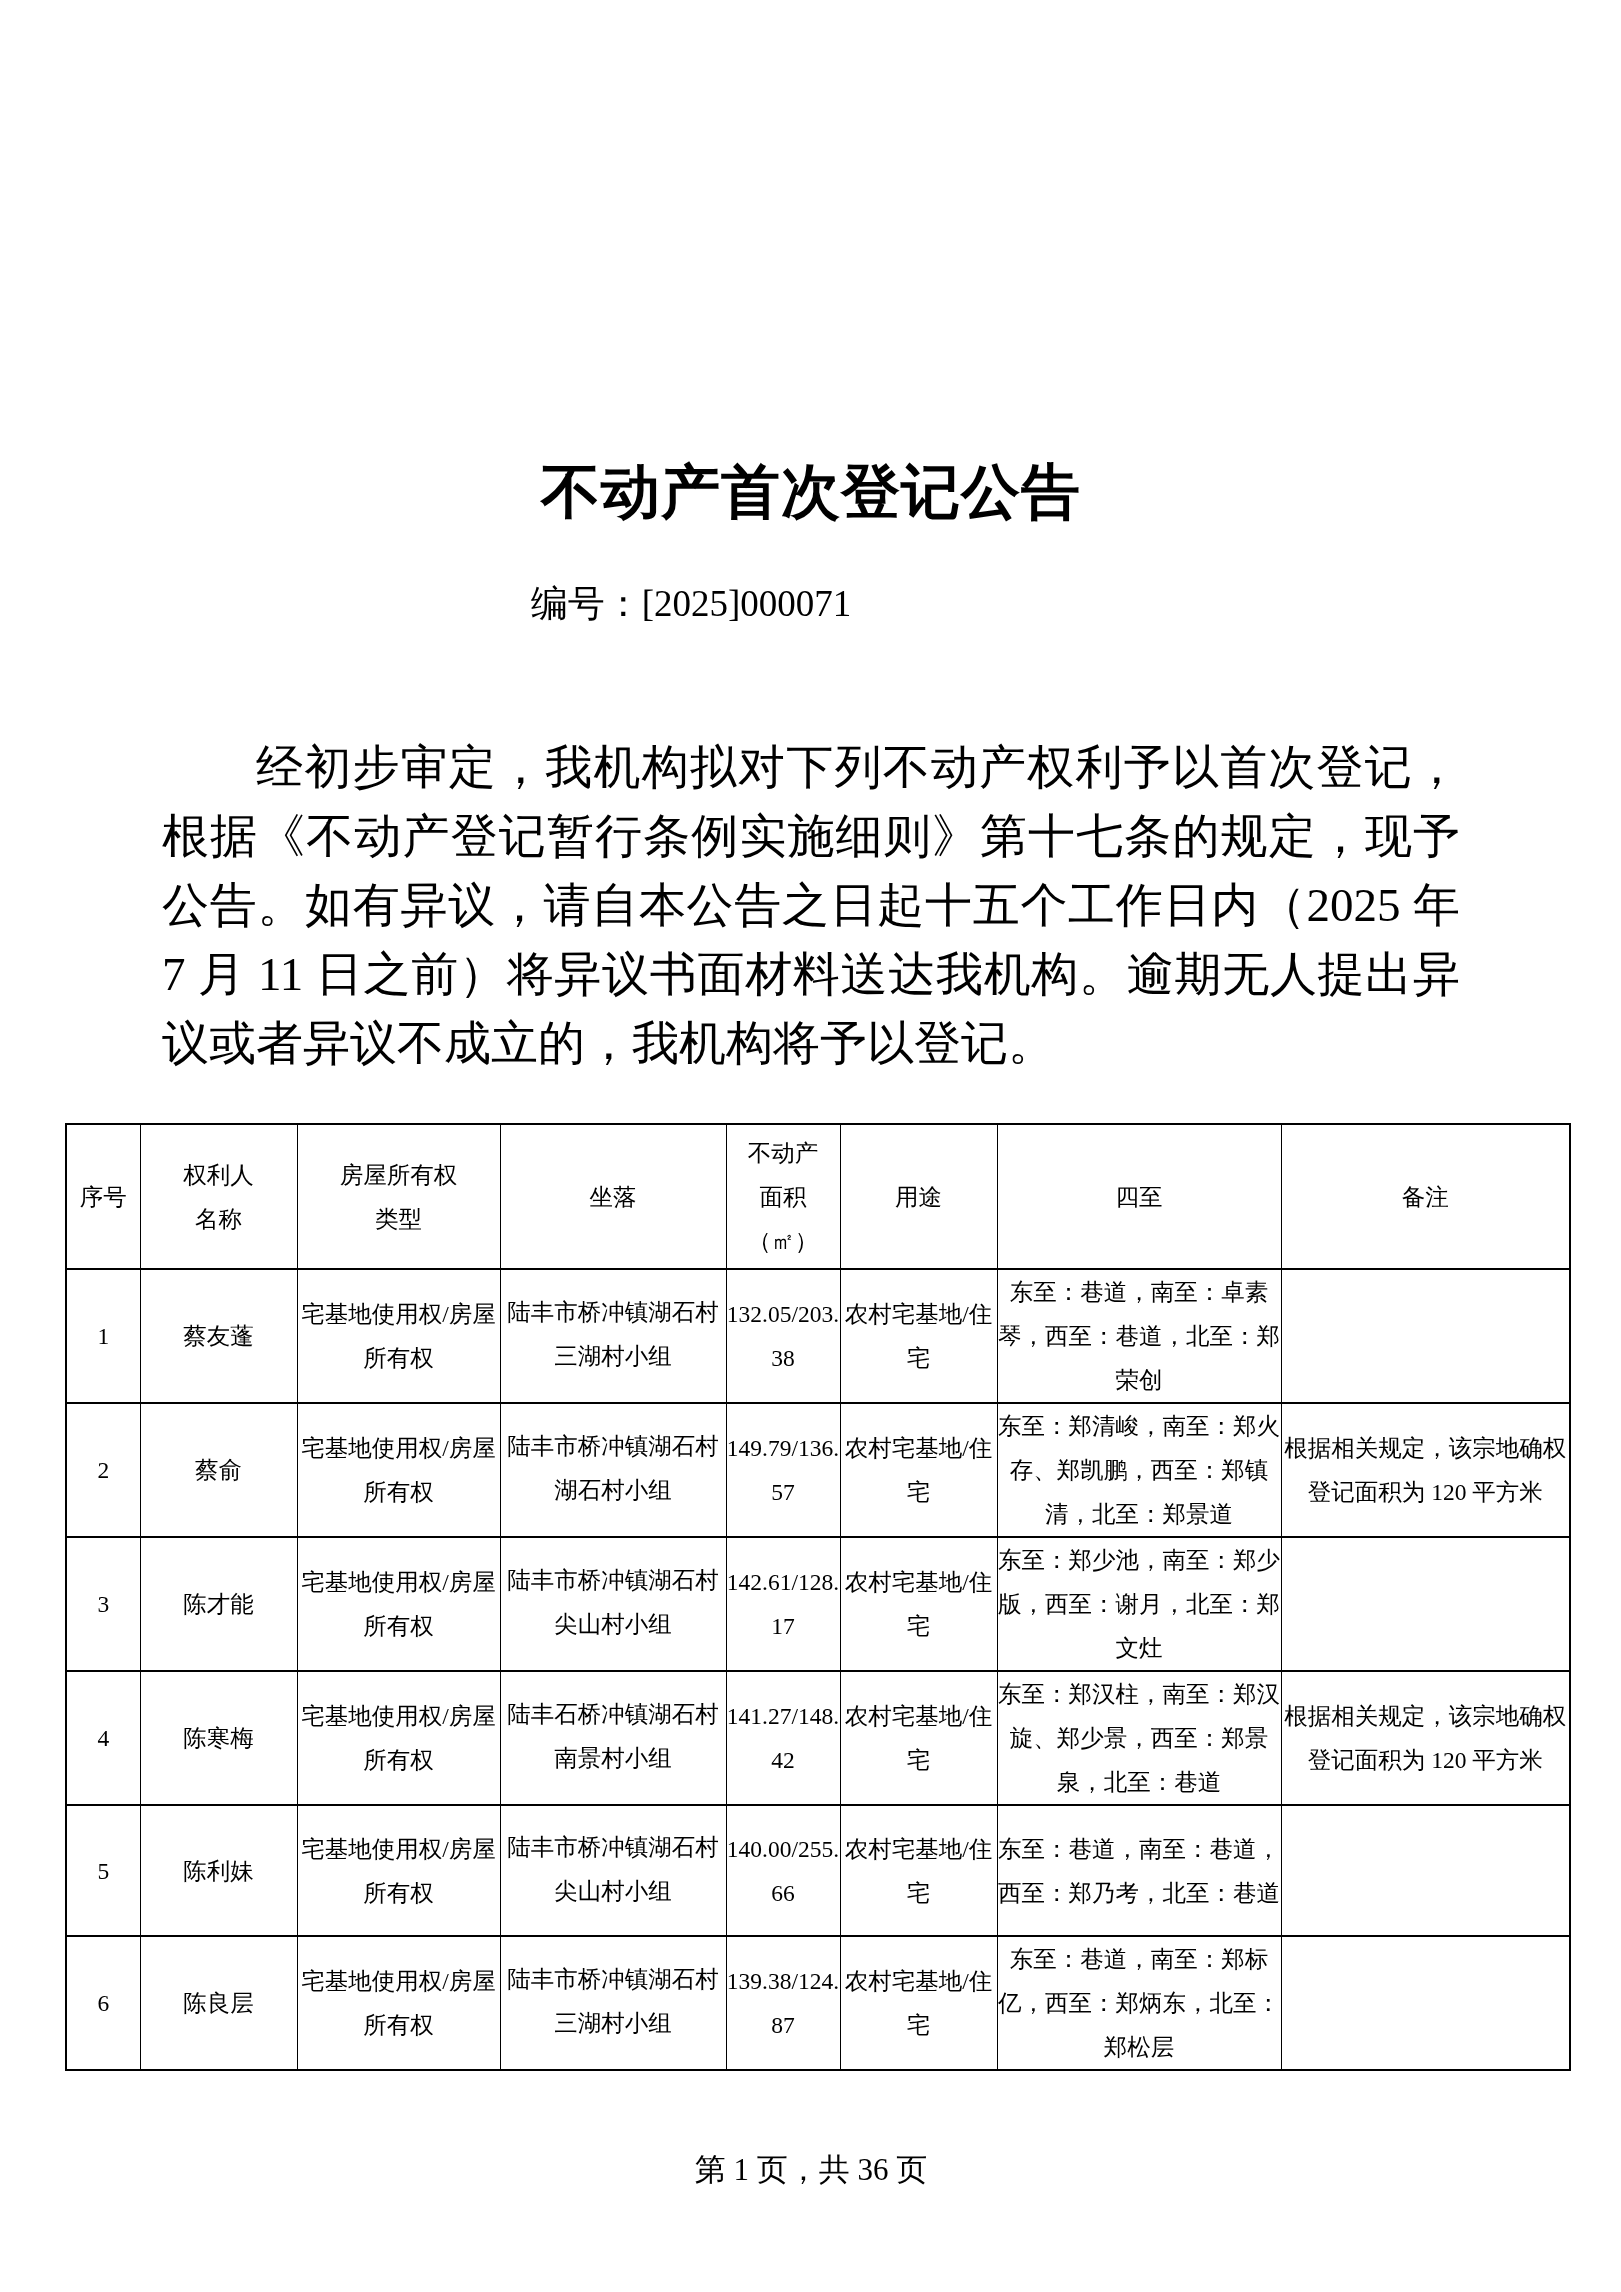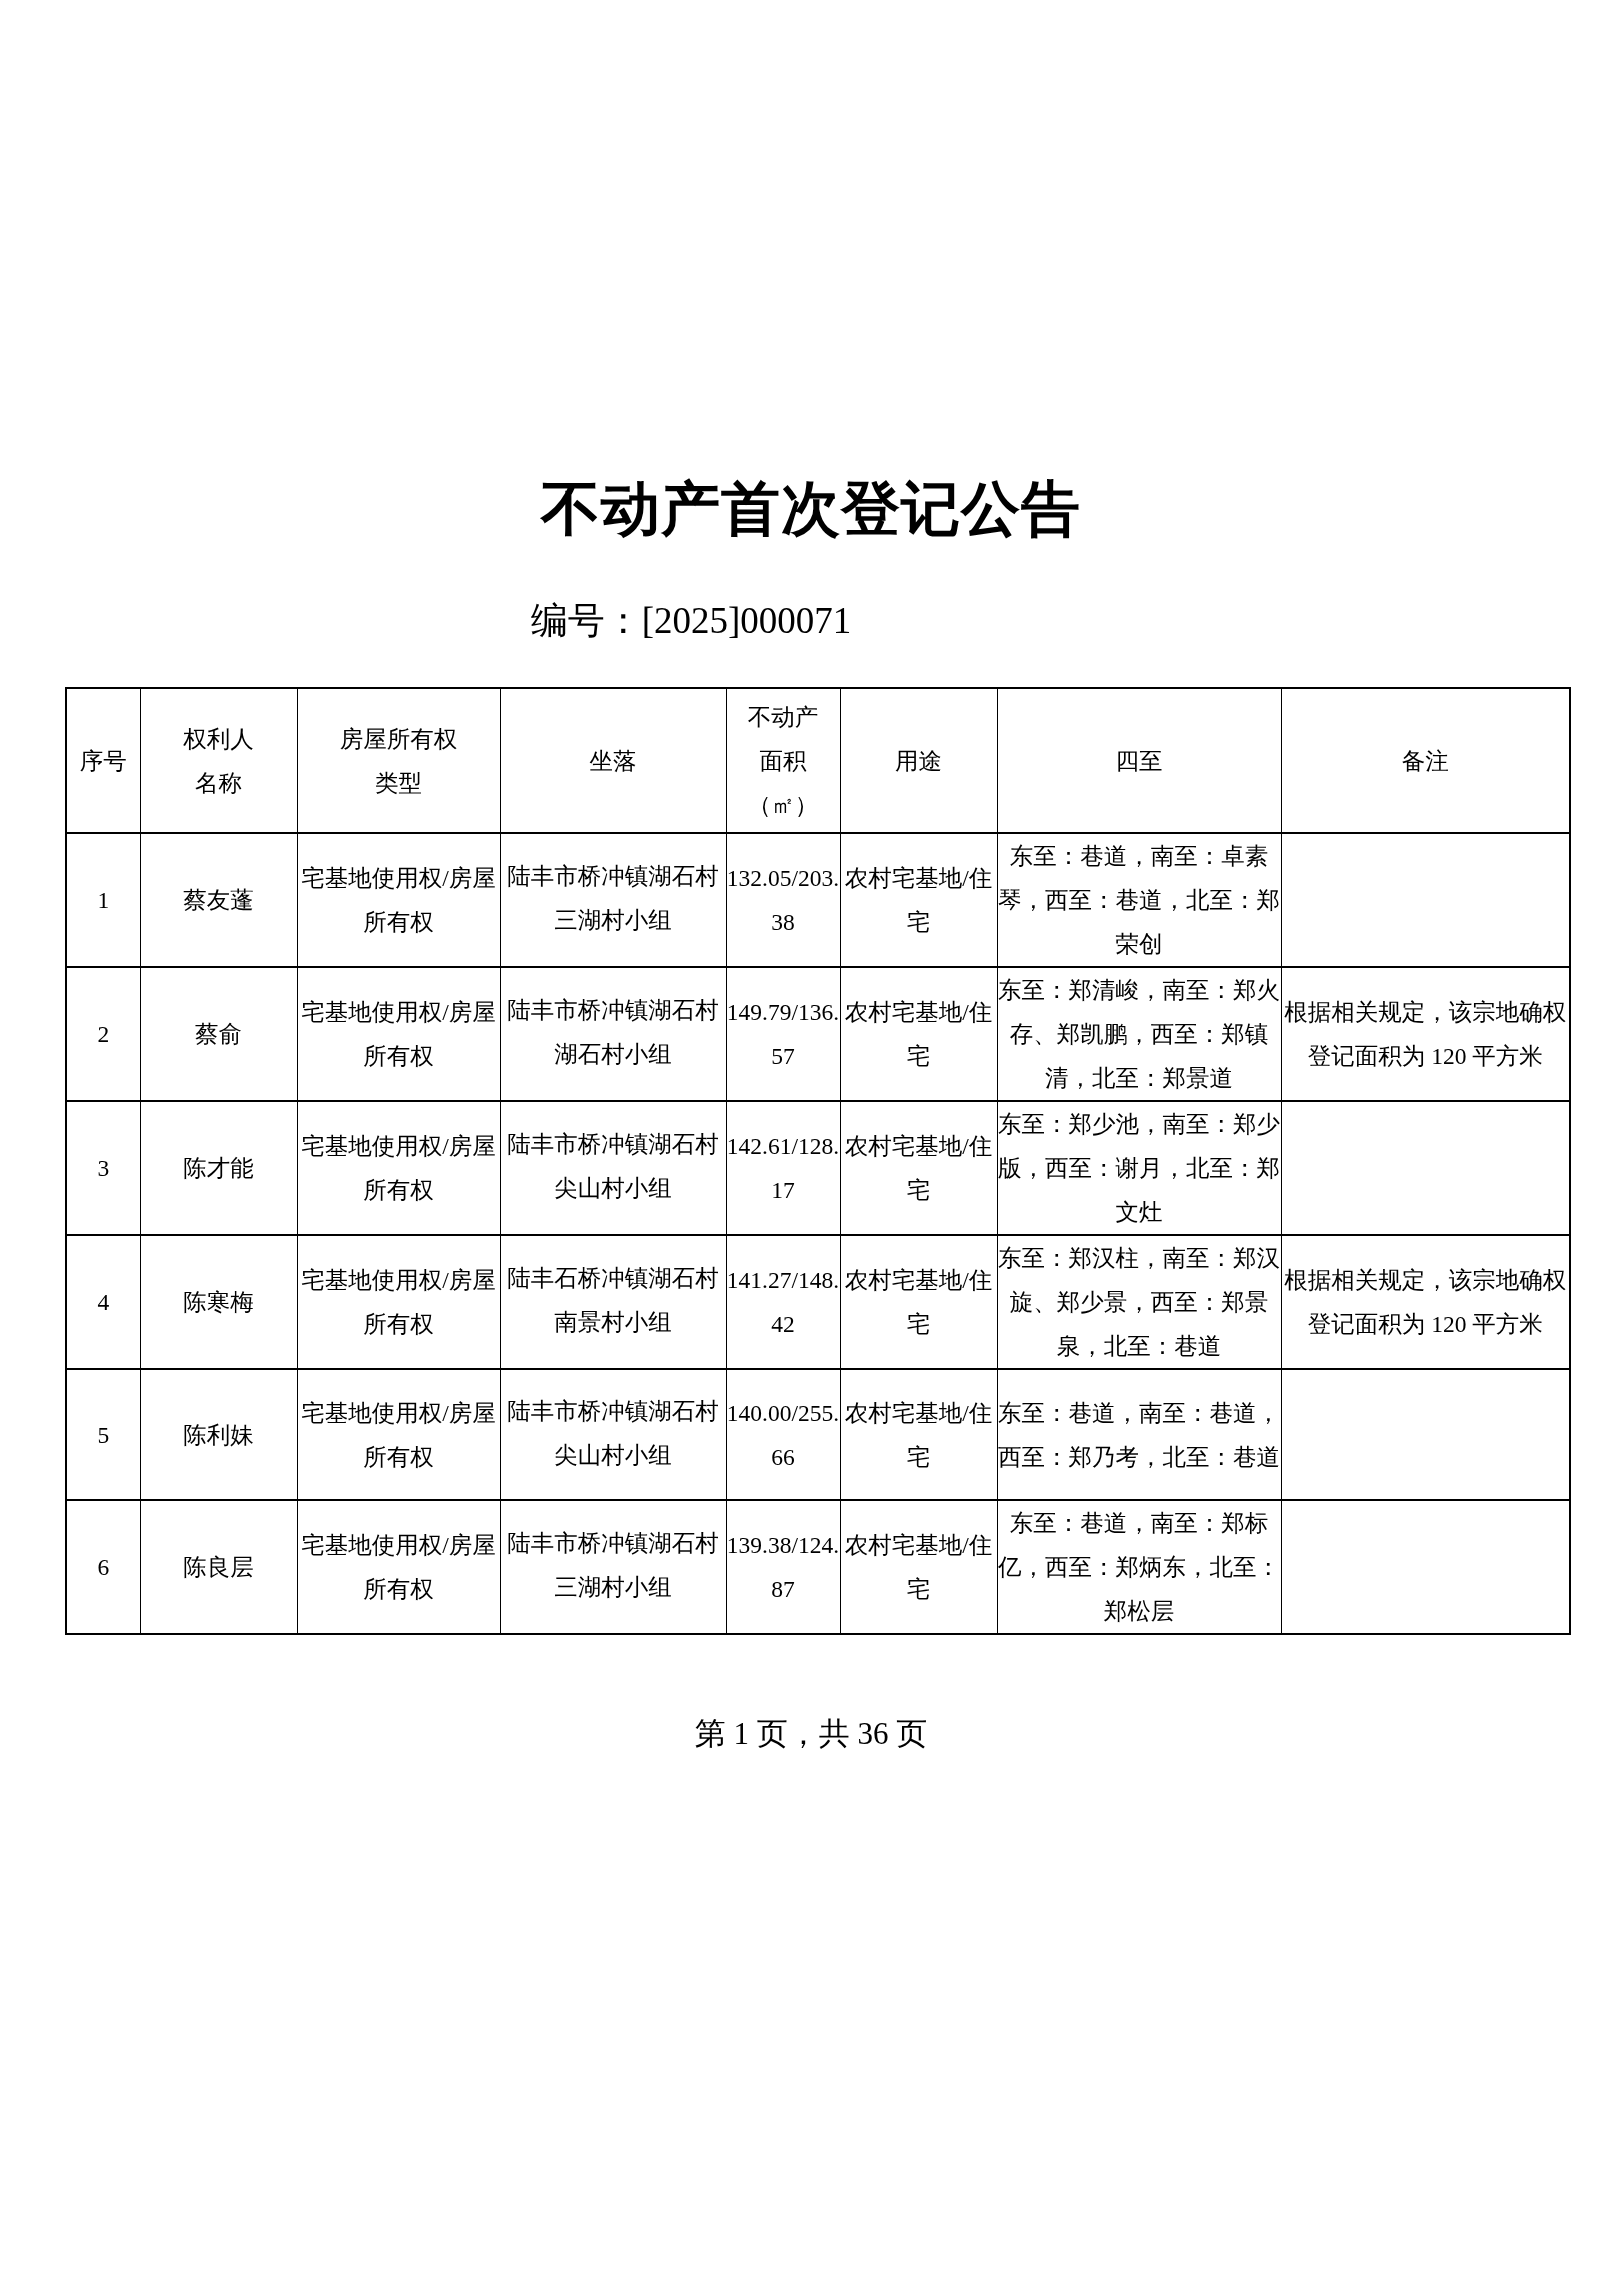--- a/index.html
+++ b/index.html
@@ -9,21 +9,21 @@
     background: #ffffff;
     color: #000000;
     font-family: "Liberation Serif", "DejaVu Serif", serif;
     position: relative;
     overflow: hidden;
   }
   .doc {
     box-sizing: border-box;
     width: 1621px;
     height: 2293px;
-    padding: 17px 161px 0 162px;
+    padding: 0 161px 0 162px;
   }
   .title {
     margin: 0;
     padding-top: 451px;
     font-family: "Liberation Sans", "DejaVu Sans", sans-serif;
     font-weight: 700;
     font-size: 59px;
     line-height: 82px;
     letter-spacing: 1px;
     text-align: center;
@@ -82,20 +82,21 @@
 <body>
 
 <div class="doc">
 
   <h1 class="title">不动产首次登记公告</h1>
 
   <div class="doc-number">
     <span>编号：[2025]000071</span>
   </div>
 
+  <p class="intro">经初步审定，我机构拟对下列不动产权利予以首次登记，根据《不动产登记暂行条例实施细则》第十七条的规定，现予公告。如有异议，请自本公告之日起十五个工作日内（2025 年 7 月 11 日之前）将异议书面材料送达我机构。逾期无人提出异议或者异议不成立的，我机构将予以登记。</p>
 
   <table class="reg-table">
     <colgroup>
       <col style="width:74px">
         <col style="width:157px">
         <col style="width:203px">
         <col style="width:226px">
       <col style="width:114px">
         <col style="width:157px">
         <col style="width:284px">

